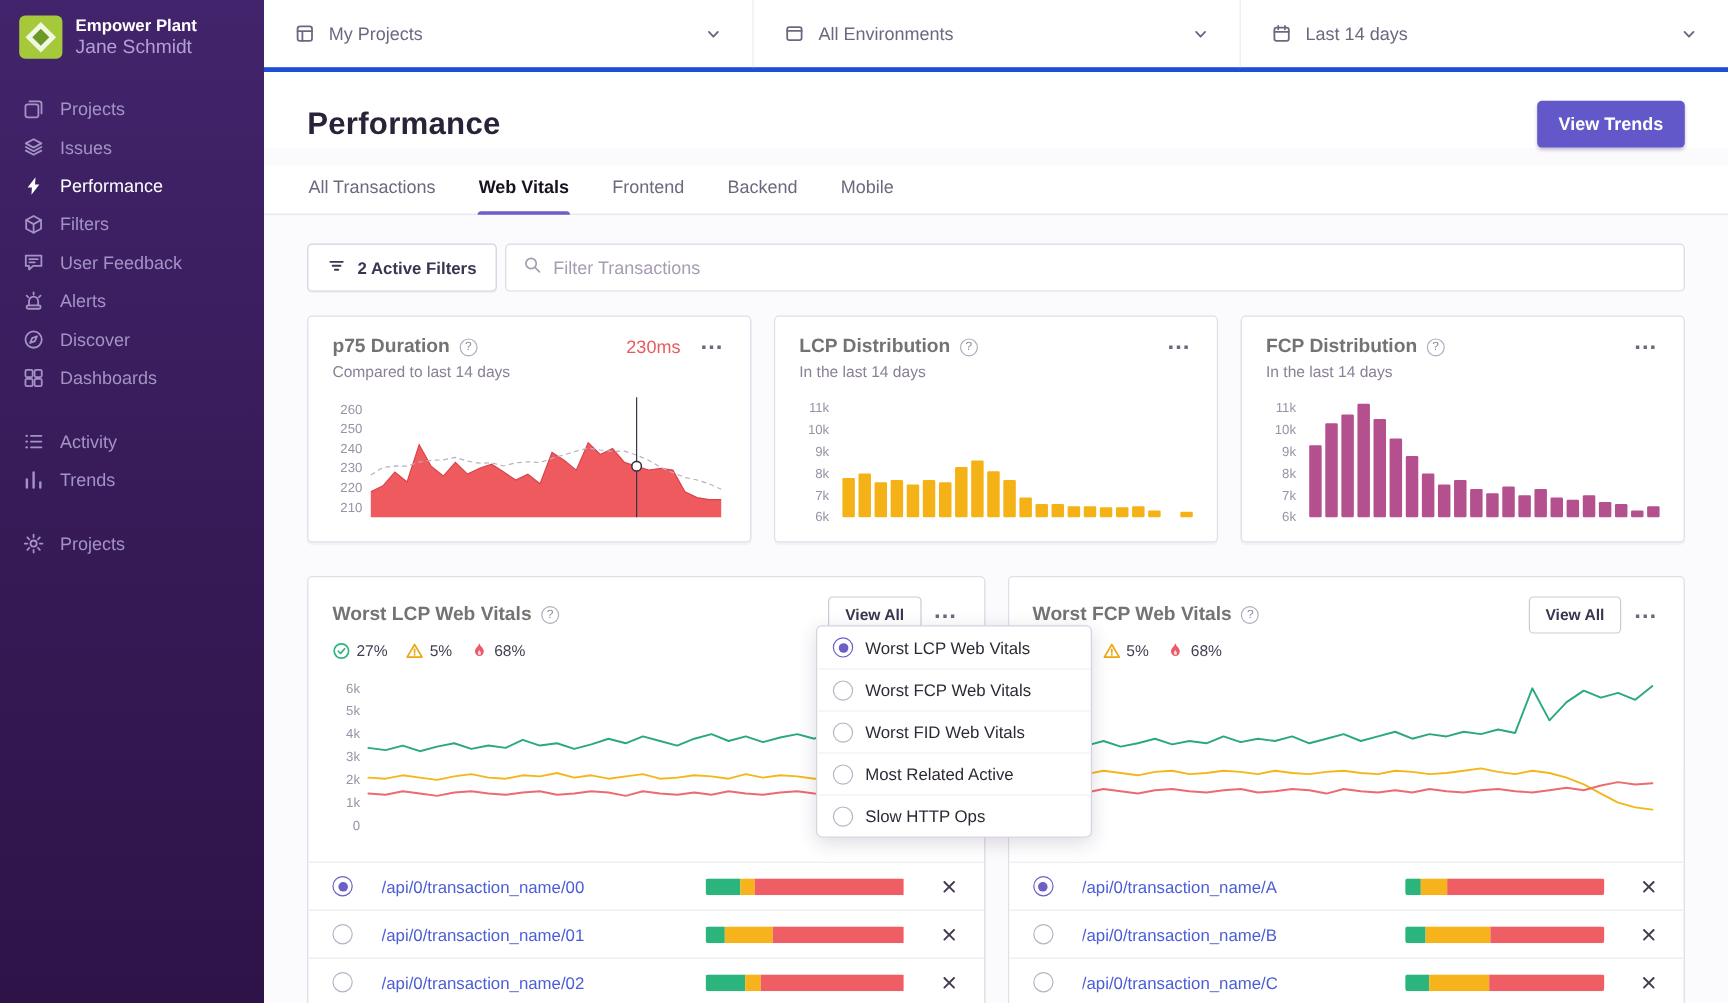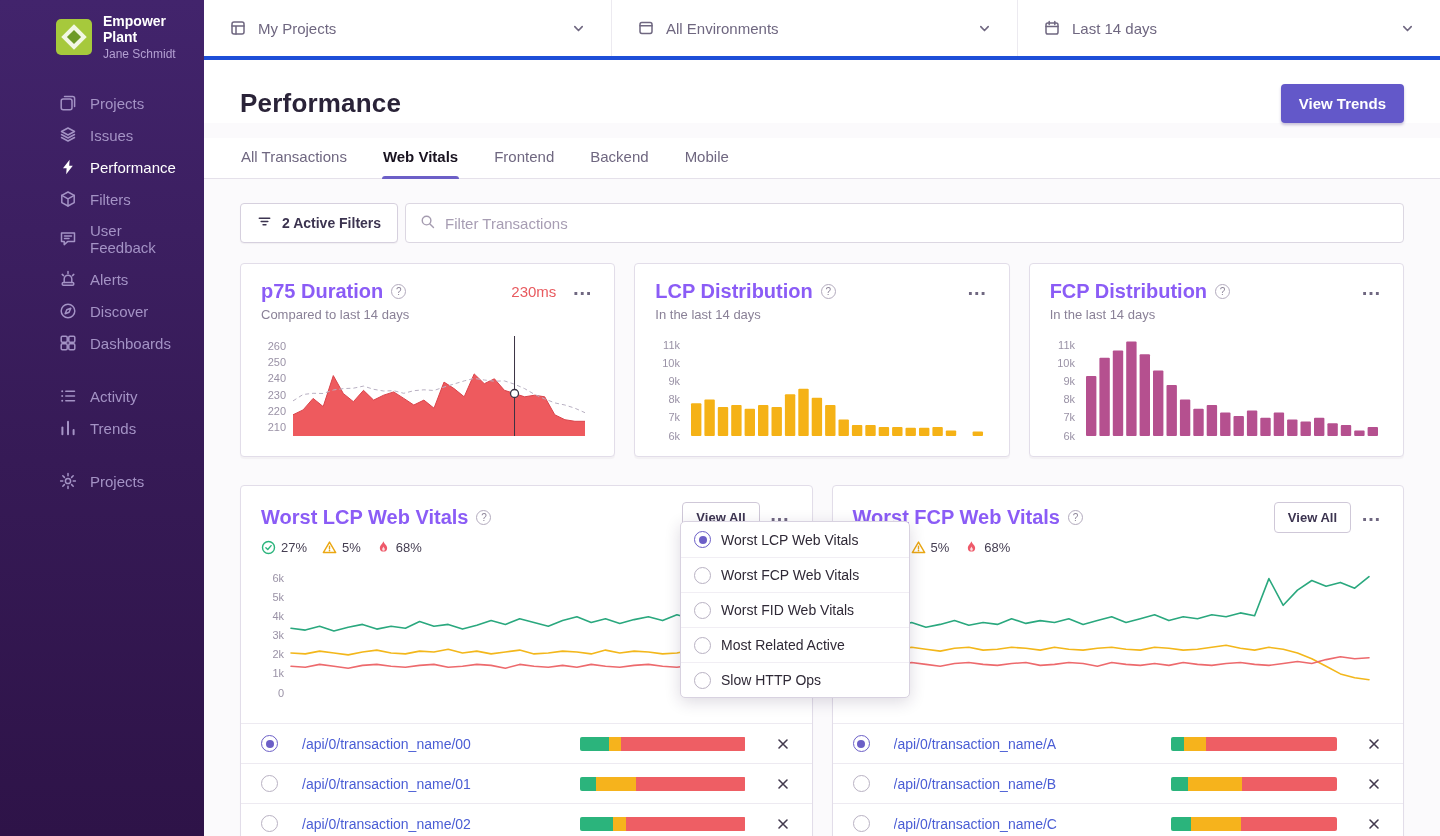--- a/index.html
+++ b/index.html
@@ -1,27 +1,27 @@
 <!DOCTYPE html>
 <html><head>
 <meta charset="utf-8">
 <style>
   * { margin:0; padding:0; box-sizing:border-box; }
   html,body { width:1440px; height:836px; }
   body { font-family:"Liberation Sans", sans-serif; overflow:hidden; background:#fff; position:relative; }
   .app { display:flex; width:1440px; height:836px; }
 
   
-  .sidebar { width:204px; flex-shrink:0; background:linear-gradient(180deg,#42246c 0%,#361a56 55%,#2e1348 100%); color:#a493c5;padding-left:40px; }
+  .sidebar { width:220px; flex-shrink:0; background:linear-gradient(180deg,#42246c 0%,#361a56 55%,#2e1348 100%); color:#a493c5; }
   .org { display:flex; align-items:center; gap:11px; padding:13px 16px 10px; cursor:pointer; }
   .logo { width:36px; height:36px; border-radius:5px; background:#a6c93c; position:relative; flex-shrink:0; }
   .logo .d1 { position:absolute; inset:9px; background:#f2f7e4; transform:rotate(45deg); }
   .logo .d2 { position:absolute; inset:13px; background:#6d9a27; transform:rotate(45deg); }
   .org-name { color:#fff; font-weight:bold; font-size:14px; }
-  .user-name { color:#b3a0d2; font-size:12px; margin-top:2px; }
+  .user-name { color:#b3a0d2; font-size:16px; margin-top:2px; }
   nav { padding:16px 0; }
   .nav-item { display:flex; align-items:center; gap:13px; padding:7px 19px; font-size:15px; color:#a493c5; cursor:pointer; }
   .nav-item.active { color:#ffffff; }
   .nav-item .ico { display:inline-flex; width:18px; height:18px; }
   .nav-gap { height:21px; }
 
   
   .main { flex:1; display:flex; flex-direction:column; background:#fbfafc; overflow:hidden; }
 
   .topbar { display:flex; height:60px; background:#fff; border-bottom:4px solid #1d4ed8; flex-shrink:0; }
@@ -49,21 +49,21 @@
   .search { flex:1; display:flex; align-items:center; gap:10px; background:#fff; border:1px solid #dcd7e2; border-radius:4px; height:40px; padding:0 14px; }
   .search input { border:none; outline:none; flex:1; font-size:15px; font-family:inherit; color:#443c52; background:transparent; }
   .search input::placeholder { color:#a79db3; }
 
   .row1 { display:grid; grid-template-columns:repeat(3,1fr); gap:19px; margin-top:20px; }
   .row2 { display:grid; grid-template-columns:repeat(2,1fr); gap:19px; margin-top:28px; }
 
   .card { background:#fff; border:1px solid #e2dde9; border-radius:4px; box-shadow:0 2px 1px rgba(50,36,62,.04); overflow:hidden; }
   .card-pad { padding:16px 20px 12px; }
   .c-head { display:flex; align-items:center; gap:8px; }
-  .c-title { font-size:20px; font-weight:bold; color:#8b5cf6; white-space:nowrap; }
+  .c-title { font-size:16px; font-weight:bold; color:#737373; white-space:nowrap; }
   .spacer { flex:1; }
   .metric { color:#e85a5f; font-size:15px; margin-right:6px; }
   .q { width:15px; height:15px; border:1px solid #b3abbe; border-radius:50%; display:inline-flex; align-items:center; justify-content:center; font-size:10px; color:#8d8599; flex-shrink:0; }
   .q::after { content:'?'; }
   .dots { border:none; background:none; cursor:pointer; color:#6f6780; font-weight:bold; font-size:20px; line-height:10px; padding:0 2px 8px; font-family:inherit; }
   .dots::after { content:'\2026'; }
   .sub { margin-top:4px; font-size:13px; color:#8a8197; }
   .mini-chart { display:block; margin-top:10px; }
 
   .btn-view-all { padding:7px 13px; border:1px solid #cfc8d8; border-radius:4px; background:#fff; font-weight:bold; font-size:13px; color:#3c3450; font-family:inherit; cursor:pointer; }

